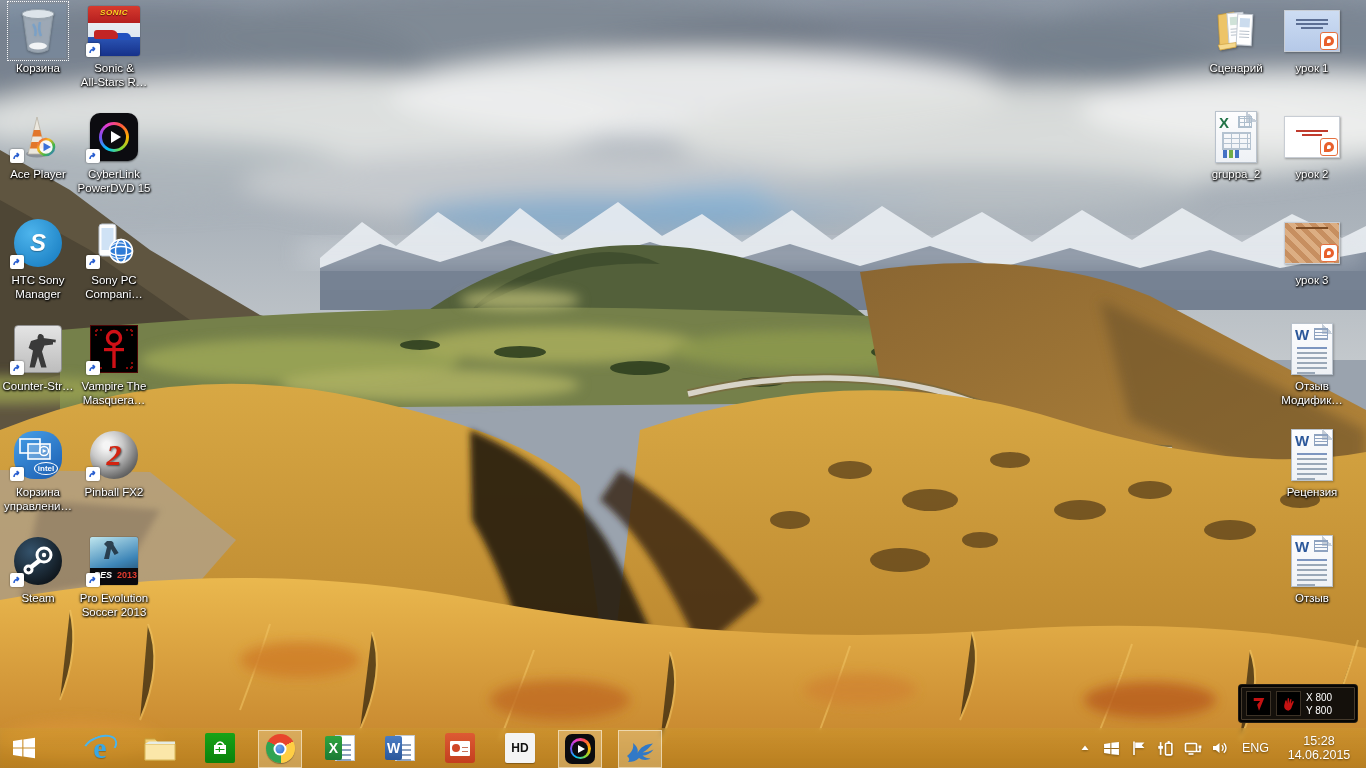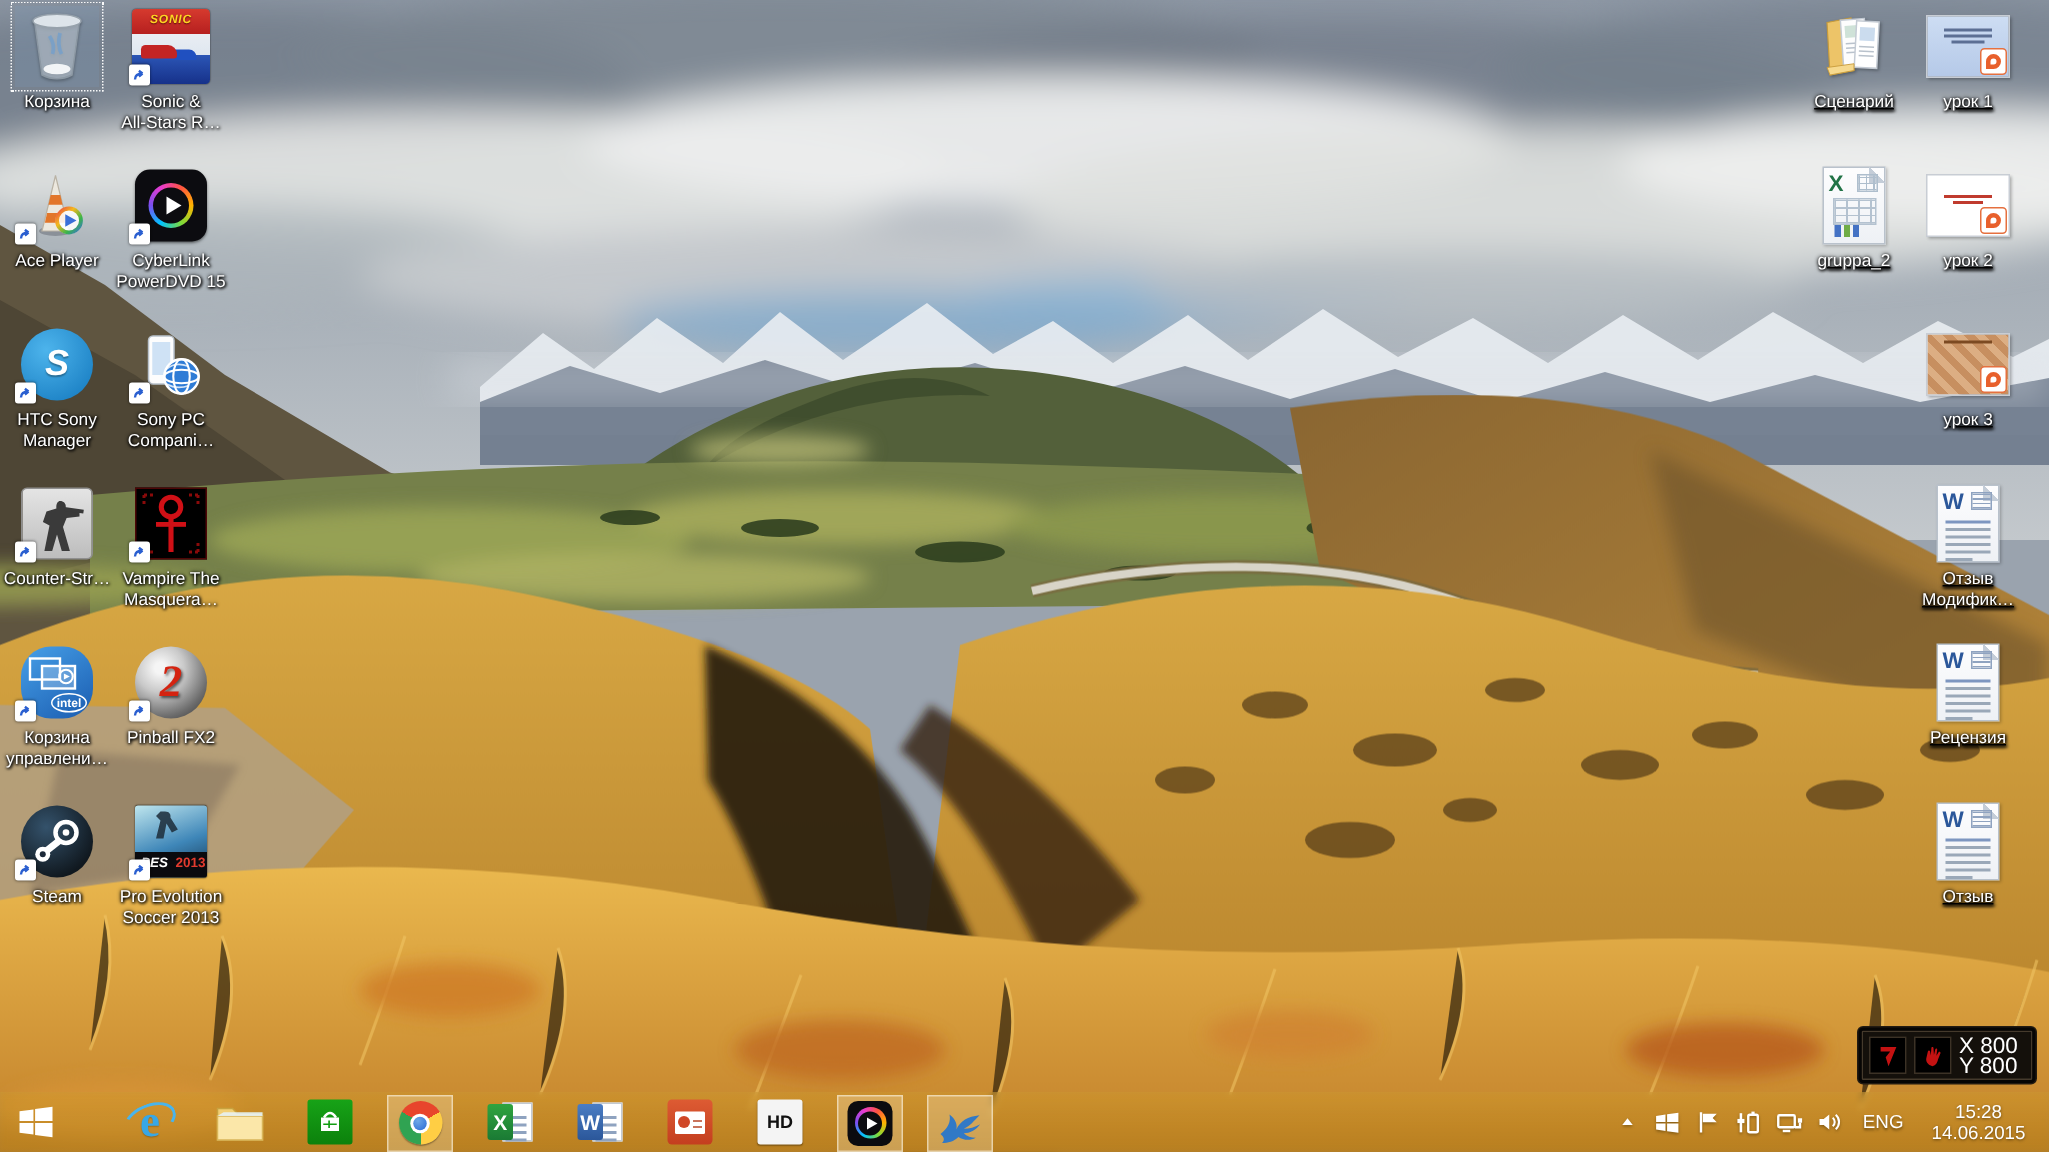--- a/index.html
+++ b/index.html
@@ -5,21 +5,21 @@
   * { margin:0; padding:0; box-sizing:border-box; }
   html,body { width:1366px; height:768px; overflow:hidden; }
   body { font-family:"Liberation Sans","DejaVu Sans",sans-serif; position:relative; background:#9aa3ae; }
 
   
   #wallpaper { position:absolute; inset:0; z-index:0; }
 
   
   .icon-grid { position:absolute; top:4px; display:grid; grid-template-columns:76px 76px; grid-auto-rows:106px; z-index:3; }
   #grid-left { left:0; }
-  #grid-right { left:1198px;text-decoration:underline; }
+  #grid-right { left:1198px; }
   .dicon { width:76px; display:flex; flex-direction:column; align-items:center; cursor:default; }
   .art { width:56px; height:54px; position:relative; display:flex; align-items:center; justify-content:center; flex:0 0 auto; }
   .dicon.selected .art { outline:1px dotted rgba(255,255,255,.95); outline-offset:2px; background:rgba(120,160,200,.18); }
   .dlabel { margin-top:3px; font-size:11.5px; line-height:14px; color:#fff; text-align:center; white-space:pre-line;
             text-shadow:0 1px 2px #000, 0 0 3px rgba(0,0,0,.95), 1px 1px 2px rgba(0,0,0,.9); }
   .shortcut { position:absolute; left:0px; bottom:1px; width:14px; height:14px; background:#fff; border-radius:2px;
               box-shadow:0 0 2px rgba(0,0,0,.55); display:flex; align-items:center; justify-content:center; }
 
   
   .sonic { width:52px; height:50px; border-radius:3px; background:linear-gradient(180deg,#d63a2e 0%,#b51f1f 34%,#e9edf3 34%,#dfe7f0 62%,#2b55b5 62%,#16318a 100%); box-shadow:0 0 1px #000; }
@@ -146,21 +146,21 @@
   .tray-ic { width:18px; height:18px; display:flex; align-items:center; justify-content:center; }
   .tray-ic svg { filter:drop-shadow(0 1px 1px rgba(60,40,0,.45)); }
   #lang { color:#fff; font-size:12.5px; margin:0 4px; text-shadow:0 1px 2px rgba(60,40,0,.7); }
   #clock { color:#fff; font-size:12.5px; line-height:14px; text-align:center; text-shadow:0 1px 2px rgba(60,40,0,.7); min-width:74px; }
 
   
   #mouse-overlay { position:absolute; right:9px; bottom:46px; width:118px; height:37px; z-index:6;
                    background:#14100b; border:2px solid #060504; border-radius:3px;
                    box-shadow:inset 0 0 0 1px #453a2c, 0 0 0 1px #221b12; display:flex; align-items:center; gap:5px; padding:0 5px; }
   .mo-box { width:25px; height:25px; background:#000; border:1px solid #3c3226; display:flex; align-items:center; justify-content:center; flex:0 0 auto; }
-  .mo-text { color:#fff; font-size:15px; line-height:13px; white-space:nowrap; }
+  .mo-text { color:#fff; font-size:10px; line-height:13px; white-space:nowrap; }
 </style>
 </head>
 <body>
 
 <svg id="wallpaper" viewBox="0 0 1366 768" preserveAspectRatio="none">
   <defs>
     <linearGradient id="sky" x1="0" y1="0" x2="0" y2="1">
       <stop offset="0" stop-color="#8f99a6"></stop>
         <stop offset=".6" stop-color="#aab2ba"></stop>
         <stop offset="1" stop-color="#c3c8cc"></stop>

